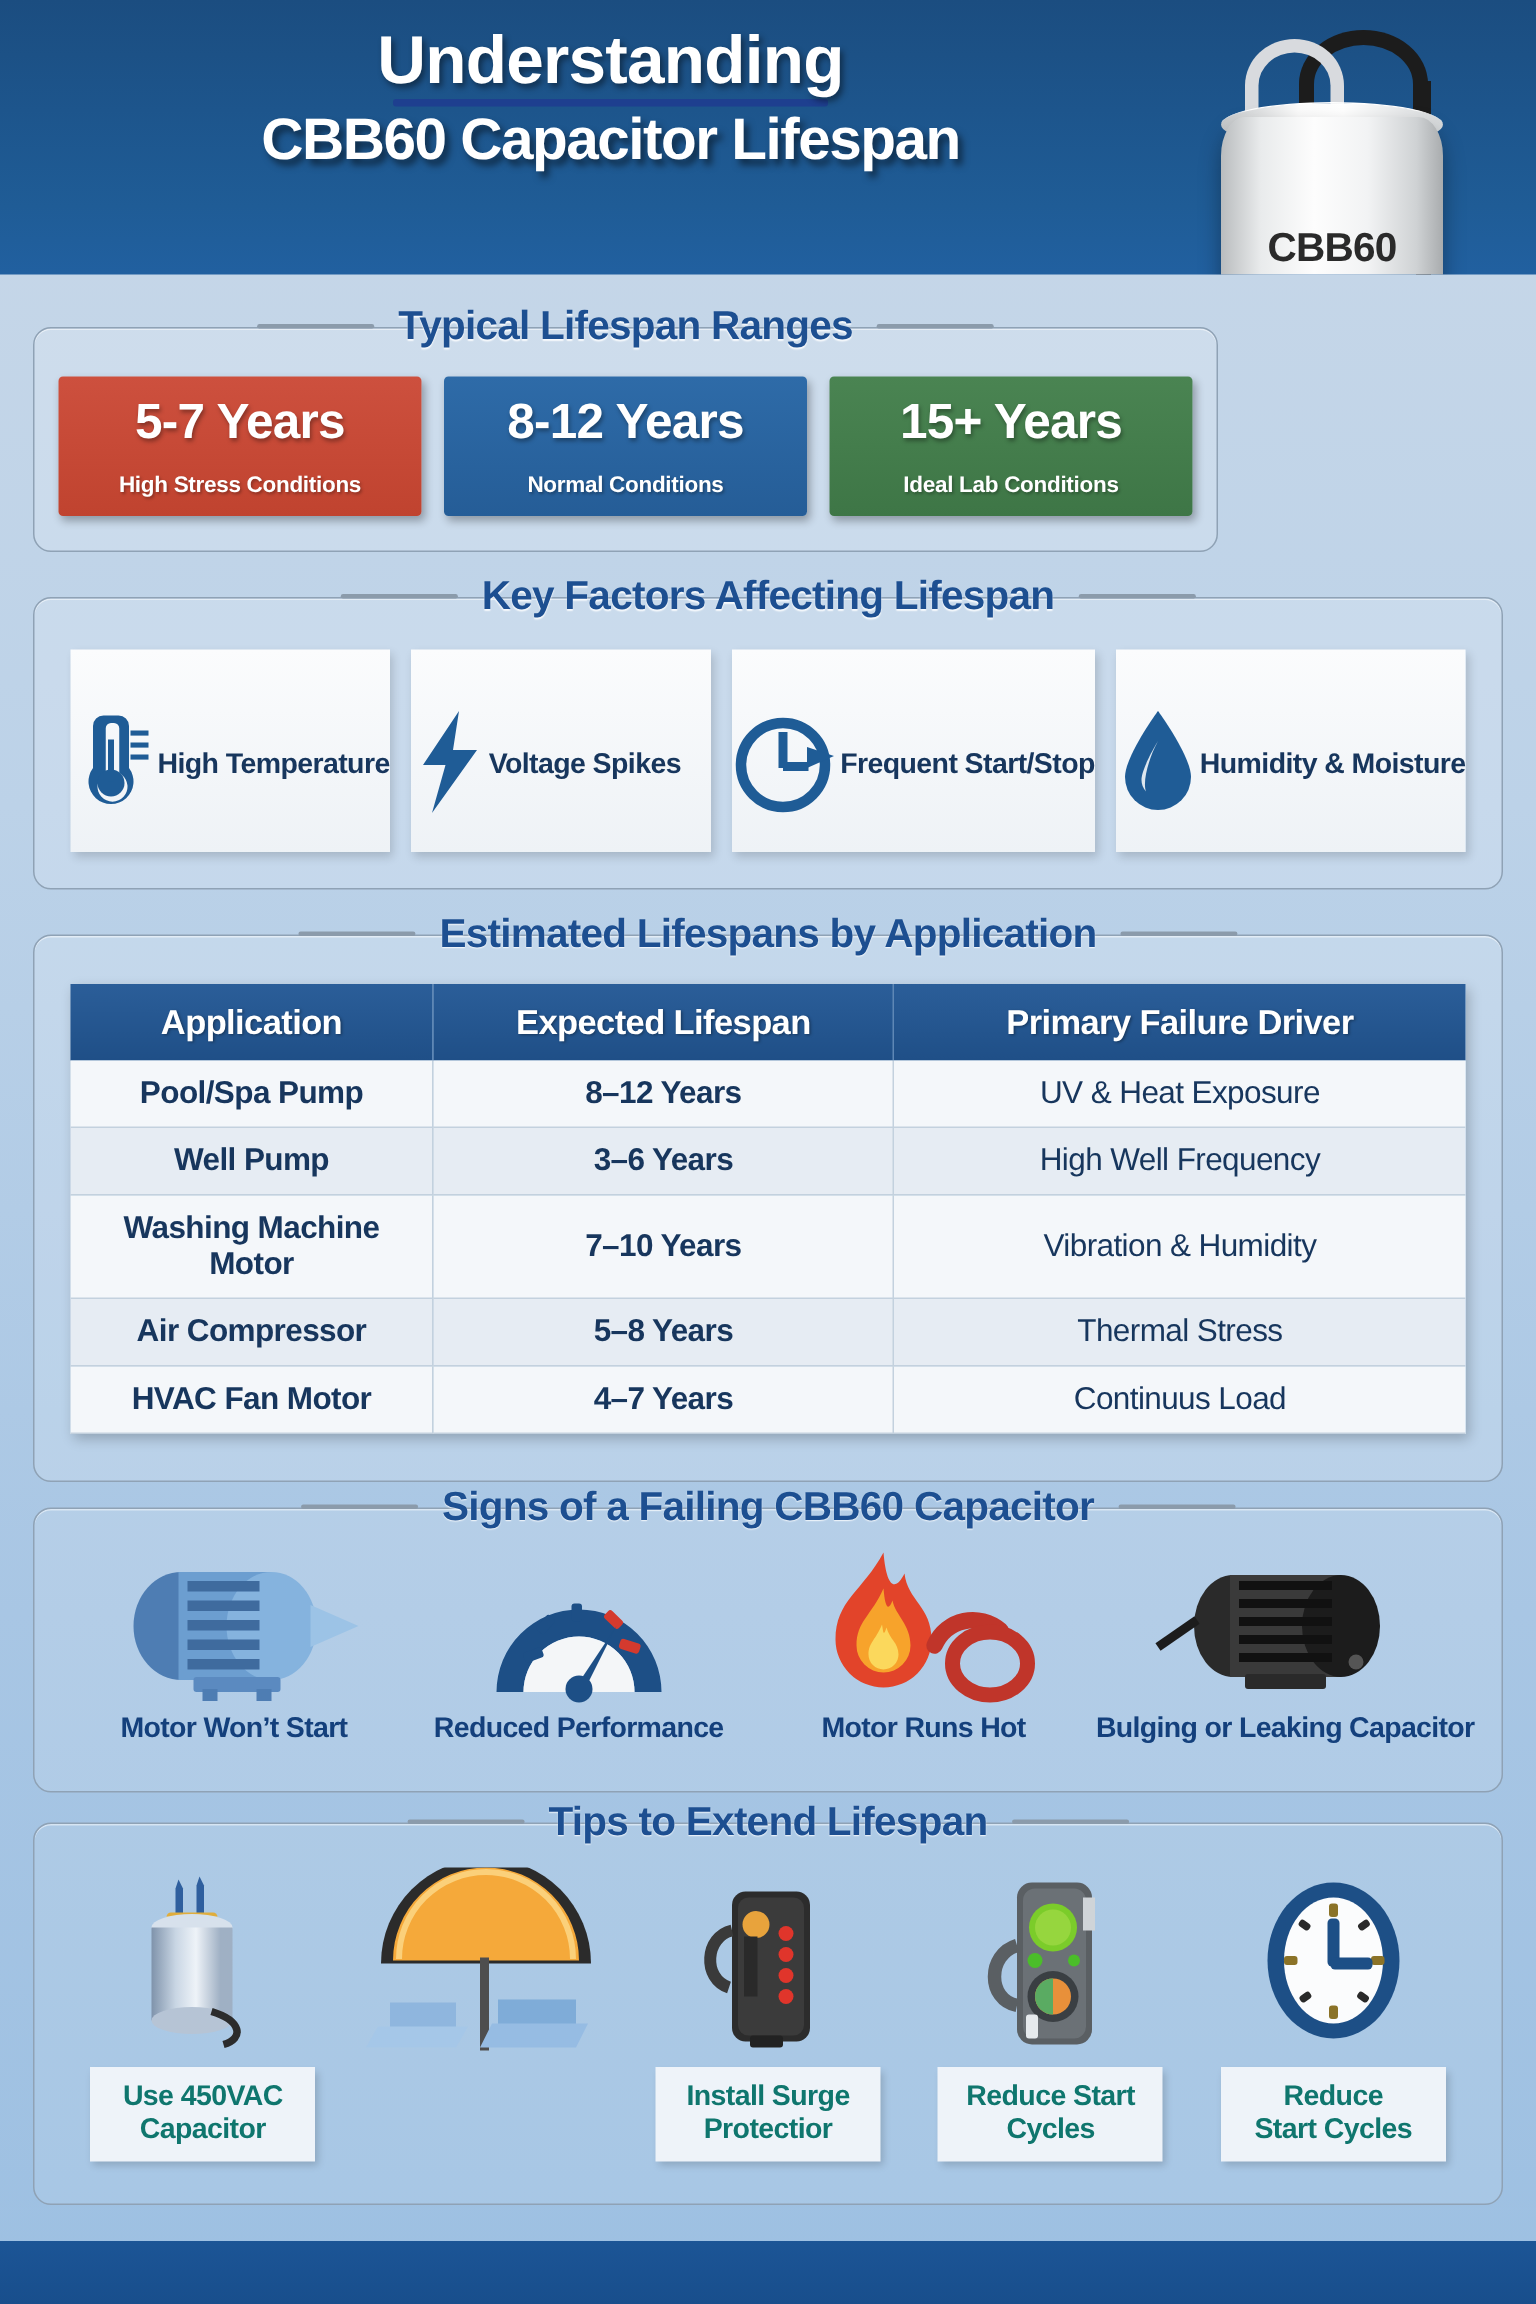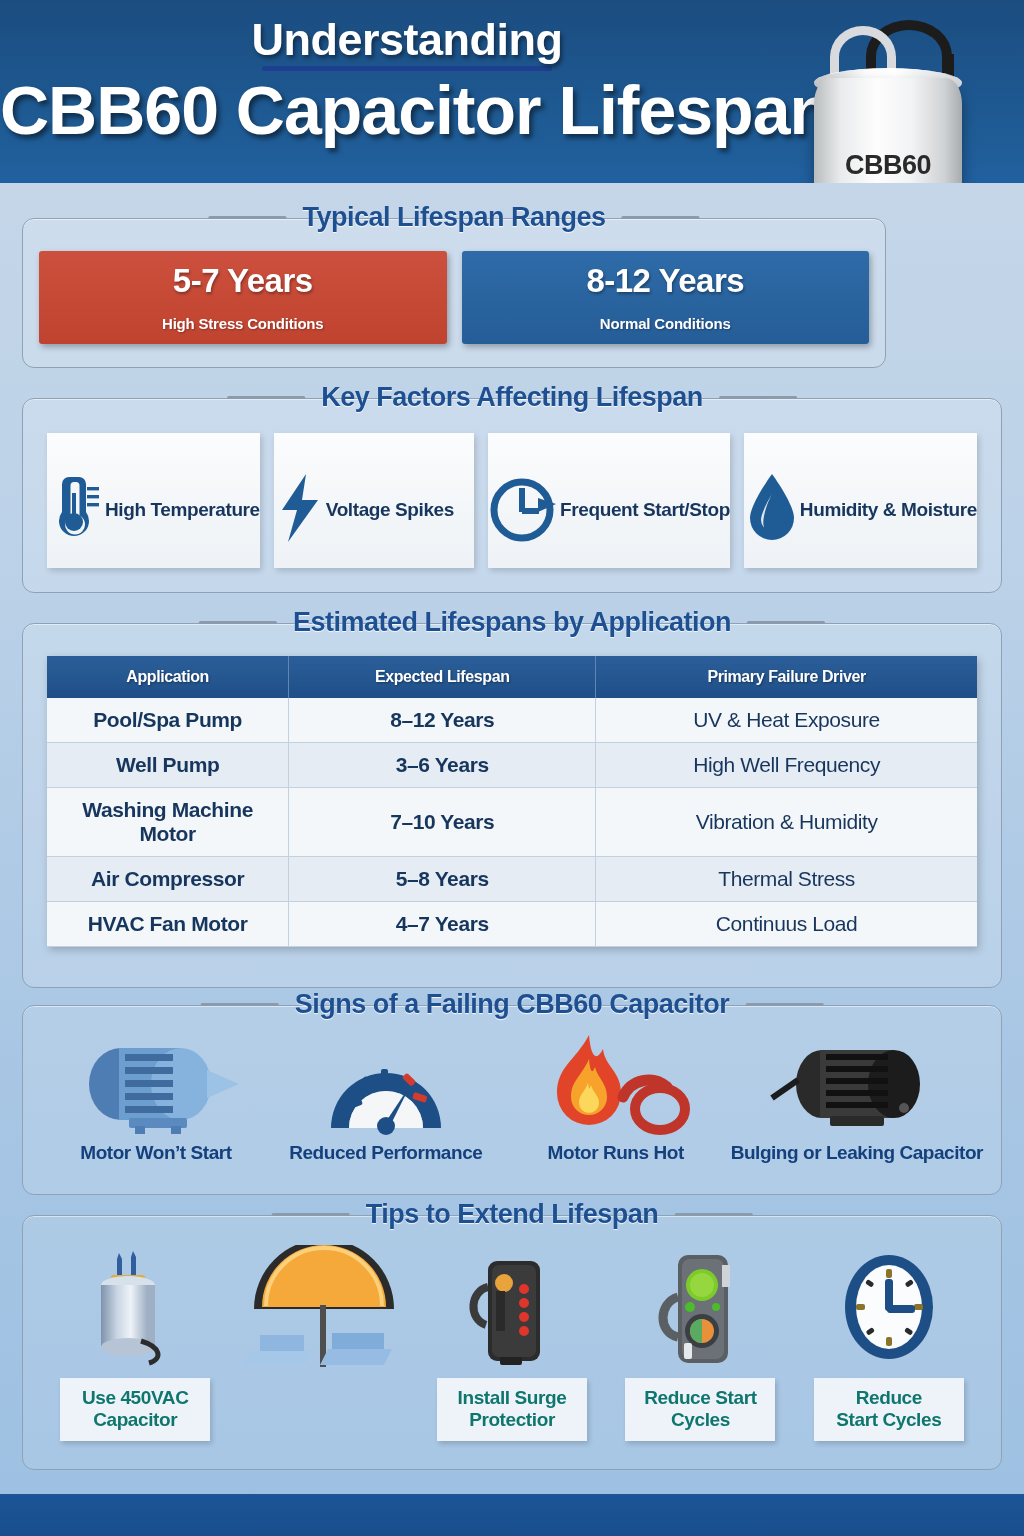--- a/index.html
+++ b/index.html
@@ -33,21 +33,21 @@
     text-shadow: 2px 3px 4px rgba(0,0,0,0.45);
     line-height: 1.05;
   }
   .title-rule {
     width: 290px; height: 5px;
     margin: 3px auto 2px;
     background: #1e3f8f;
     border-radius: 2px;
   }
   .title-big {
-    font-size: 68px;
+    font-size: 39px;
     font-weight: 700;
     color: #ffffff;
     letter-spacing: -1px;
     text-shadow: 3px 4px 5px rgba(0,0,0,0.5);
     line-height: 1.1;
     white-space: nowrap;
   }
 
   
   .cap-wrap {
@@ -132,21 +132,21 @@
     text-shadow: 0 1px 1px rgba(255,255,255,0.85);
     padding: 0 4px;
   }
   .panel-title .pline {
     width: 78px; height: 3px;
     background: #8b9bab;
     border-radius: 2px;
   }
 
   
-  #sec-ranges { left: 22px; top: 218px; width: 864px; height: 150px; }
+  #sec-ranges { left: 22px; top: 218px; width: 790px; height: 150px; }
   .range-row {
     position: absolute;
     left: 16px; right: 16px; top: 32px;
     display: flex;
     gap: 15px;
   }
   .range-card {
     flex: 1;
     height: 93px;
     border-radius: 3px;
@@ -201,21 +201,21 @@
     margin-top: 4px;
     white-space: nowrap;
   }
 
   
   #sec-table { left: 22px; top: 623px; width: 980px; height: 365px; }
   .tbl { position: absolute; left: 24px; right: 24px; top: 32px; border-collapse: collapse; width: calc(100% - 48px); box-shadow: 2px 3px 8px rgba(0,0,0,0.22); }
   .tbl th {
     background: linear-gradient(180deg,#2b5e99 0%,#1f4f87 100%);
     color: #ffffff;
-    font-size: 16px;
+    font-size: 23px;
     font-weight: 700;
     letter-spacing: -0.4px;
     padding: 12px 6px;
     text-align: center;
     text-shadow: 1px 1px 2px rgba(0,0,0,0.35);
     border-right: 1px solid #5e87b5;
   }
   .tbl th:last-child { border-right: none; }
   .tbl td {
     font-size: 21px;
@@ -311,20 +311,24 @@
     <span class="pline"></span>
   </div>
   <div class="range-row">
     <div class="range-card rc-red">
       <div class="rc-big">5-7 Years</div>
       <div class="rc-sub">High Stress Conditions</div>
     </div>
     <div class="range-card rc-blue">
       <div class="rc-big">8-12 Years</div>
       <div class="rc-sub">Normal Conditions</div>
+    </div>
+    <div class="range-card rc-green">
+      <div class="rc-big">15+ Years</div>
+      <div class="rc-sub">Ideal Lab Conditions</div>
     </div>
   </div>
 </div>
 
 <div class="panel" id="sec-factors">
   <div class="panel-title">
     <span class="pline"></span>
     <span class="ptxt">Key Factors Affecting Lifespan</span>
     <span class="pline"></span>
   </div>

